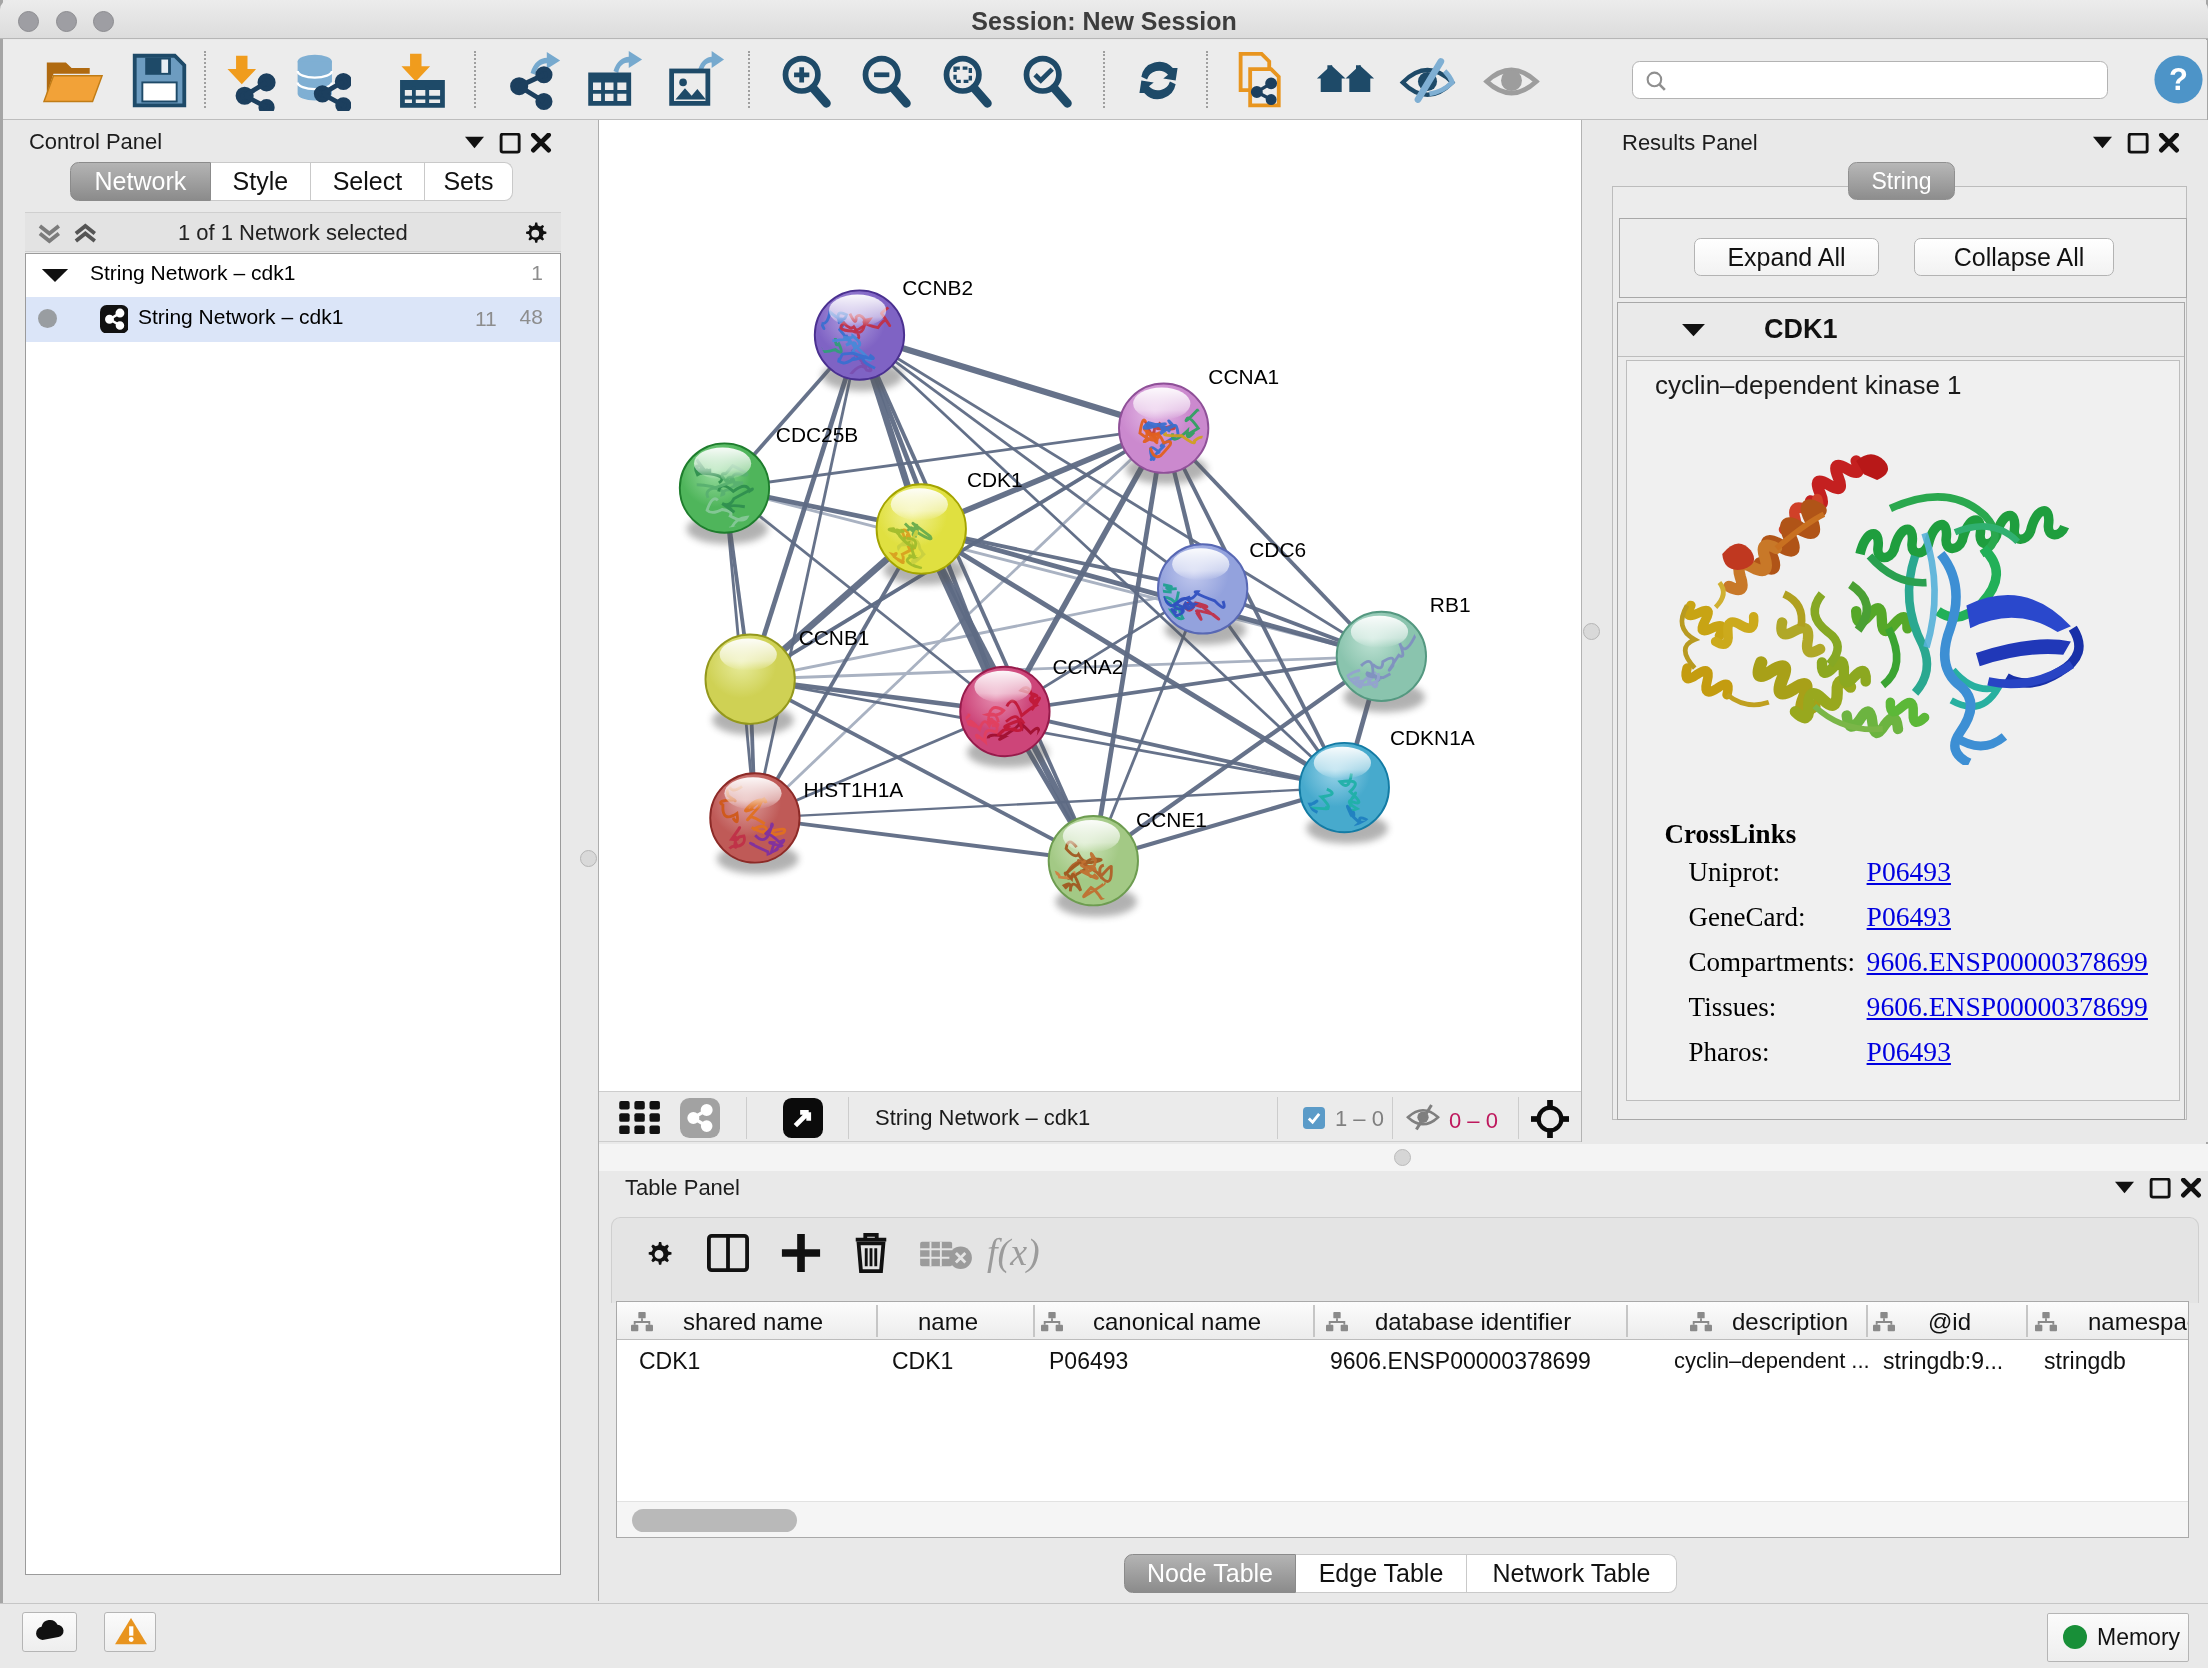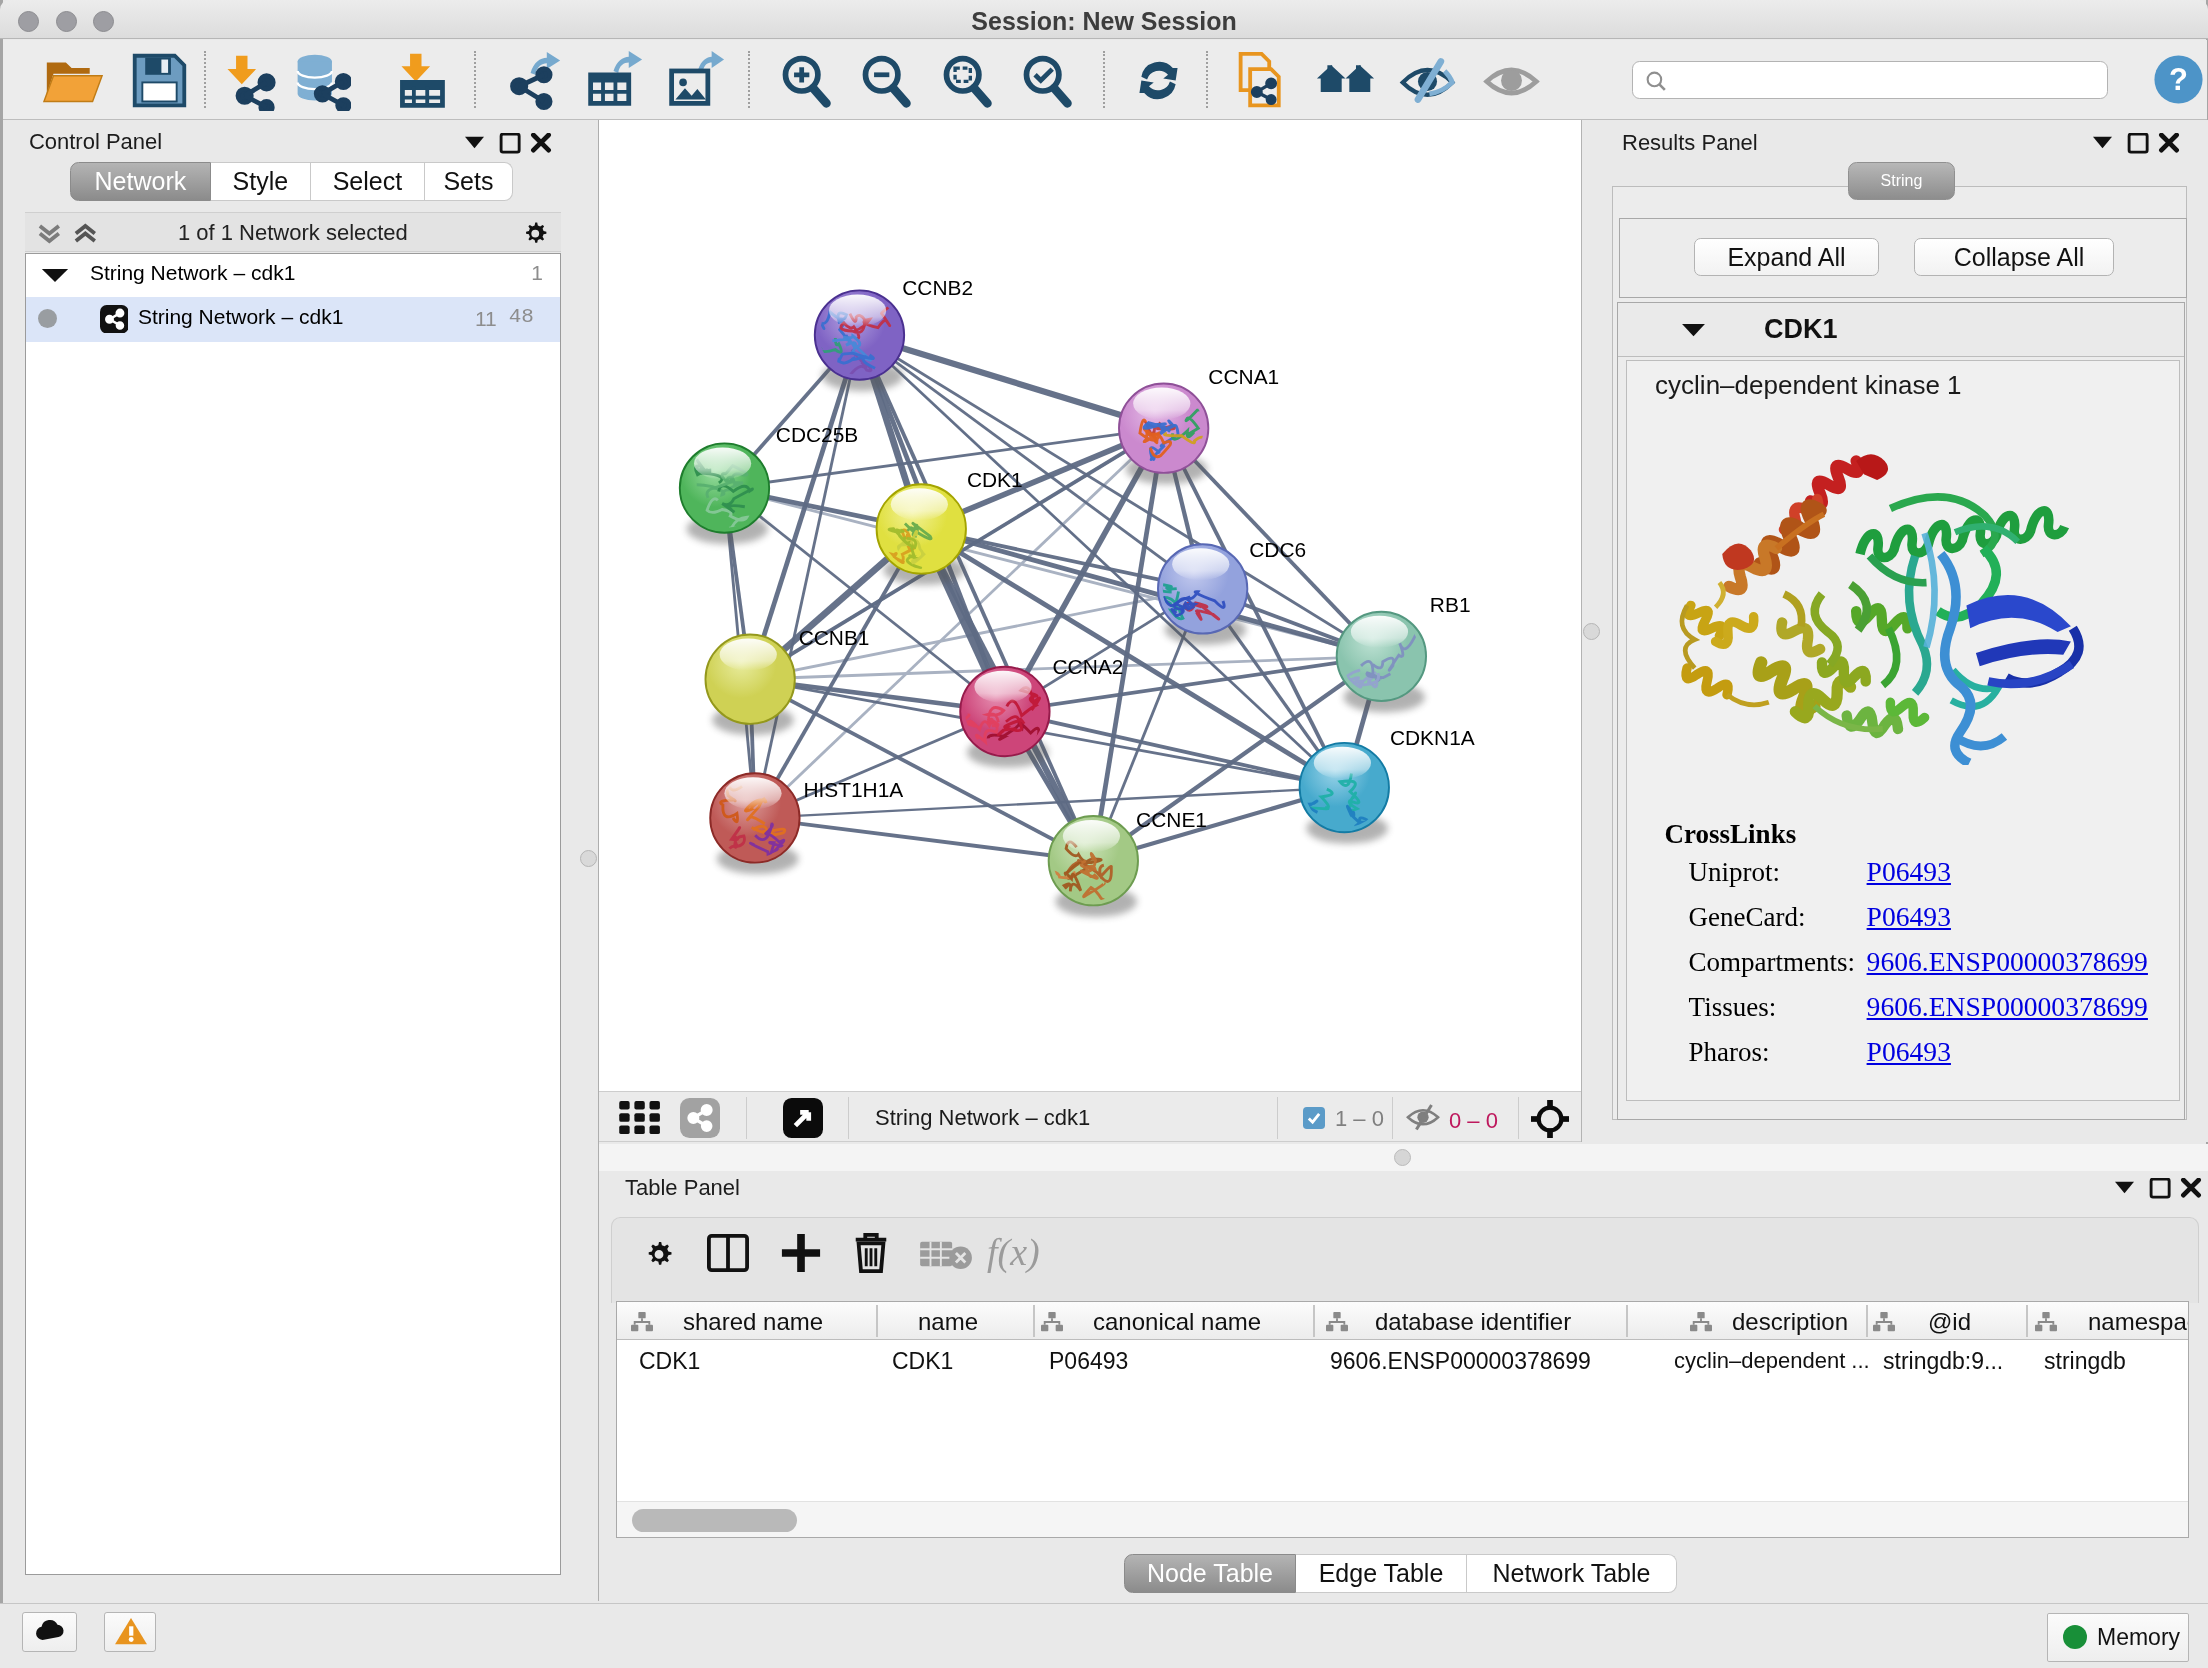--- a/index.html
+++ b/index.html
@@ -255,21 +255,21 @@
           <rect x="0" y="0" width="30" height="30" rx="7" fill="#111"></rect>
           <g stroke="#fff" stroke-width="2.6" fill="#fff">
             <circle cx="10" cy="15" r="3.4"></circle>
               <circle cx="21" cy="8.5" r="3.4"></circle>
               <circle cx="21" cy="21.5" r="3.2"></circle>
             <path d="M10 15 L21 8.5 M10 15 L21 21.5" fill="none"></path>
           </g>
         </svg>
         <span style="position:absolute;left:112px;top:7.6px;">String Network – cdk1</span>
         <span class="numgray" style="position:absolute;left:449px;top:9.5px;">11</span>
-        <span class="numgray" style="position:absolute;right:26px;top:7.6px;font-family:Liberation Mono, monospace;">48</span>
+        <span class="numgray" style="position:absolute;right:17px;top:7.6px;">48</span>
       </div>
     </div>
   </div>
 
   <div id="netview">
     <svg width="982" height="971" viewBox="0 0 1033 1021" style="position:absolute;left:0;top:0">
 <defs>
 <radialGradient id="gCCNB2" cx="0.40" cy="0.32" r="0.82">
 <stop offset="0%" stop-color="#b3a0e0"></stop>
             <stop offset="48%" stop-color="#7f63c4"></stop>
@@ -607,21 +607,21 @@
   </div>
 
   <div id="rpanel">
     <div class="ptitle" style="position:absolute;left:40px;top:9.5px;">Results Panel</div>
     <svg style="position:absolute;left:511px;top:13.3px;width:95px;height:21px" viewBox="0 0 100 22">
       <path d="M0 4 L20 4 L10 16 z" fill="#111"></path>
       <rect x="38" y="1" width="19" height="19" rx="2" fill="none" stroke="#111" stroke-width="3"></rect>
       <path d="M72 2 L88 18 M88 2 L72 18" stroke="#111" stroke-width="5" stroke-linecap="round"></path>
     </svg>
     <div style="position:absolute;left:30px;top:66px;width:575px;height:934px;background:#ececec;border:1.9px solid #bcbcbc;"></div>
-    <div style="position:absolute;left:266px;top:42px;width:107px;height:38px;background:linear-gradient(#b7b7b7,#8d8d8d);border:1px solid #909090;border-radius:8.6px;color:#fff;font-size:16px;text-align:center;line-height:36px;">String</div>
+    <div style="position:absolute;left:266px;top:42px;width:107px;height:38px;background:linear-gradient(#b7b7b7,#8d8d8d);border:1px solid #909090;border-radius:8.6px;color:#fff;font-size:23px;text-align:center;line-height:36px;">String</div>
     <div style="position:absolute;left:37px;top:98px;width:568px;height:80px;background:#ececec;border:1px solid #a8a8a8;">
       <div style="position:absolute;left:74px;top:19px;width:185px;height:38px;background:linear-gradient(#ffffff,#f2f2f2);border:1px solid #b3b3b3;border-radius:6.7px;font-size:25px;text-align:center;line-height:36px;color:#111;">Expand All</div>
       <div style="position:absolute;left:294px;top:19px;width:200px;height:38px;background:linear-gradient(#ffffff,#f2f2f2);border:1px solid #b3b3b3;border-radius:6.7px;font-size:25px;text-align:center;line-height:36px;color:#111;padding-left:10px;">Collapse All</div>
     </div>
     <div style="position:absolute;left:35px;top:182px;width:568px;height:818px;border:1px solid #a8a8a8;background:#ececec;">
       <div style="position:absolute;left:0;top:0;width:566px;height:54px;background:#eaeaea;border-bottom:1px solid #bdbdbd;">
         <svg style="position:absolute;left:63px;top:20px;width:25px;height:14.3px" viewBox="0 0 26 15">
             <path d="M1 1 L25 1 L13 14 z" fill="#111"></path>
           </svg>
         <span style="position:absolute;left:146px;top:10.5px;font-size:27px;font-weight:bold;color:#111;">CDK1</span>

